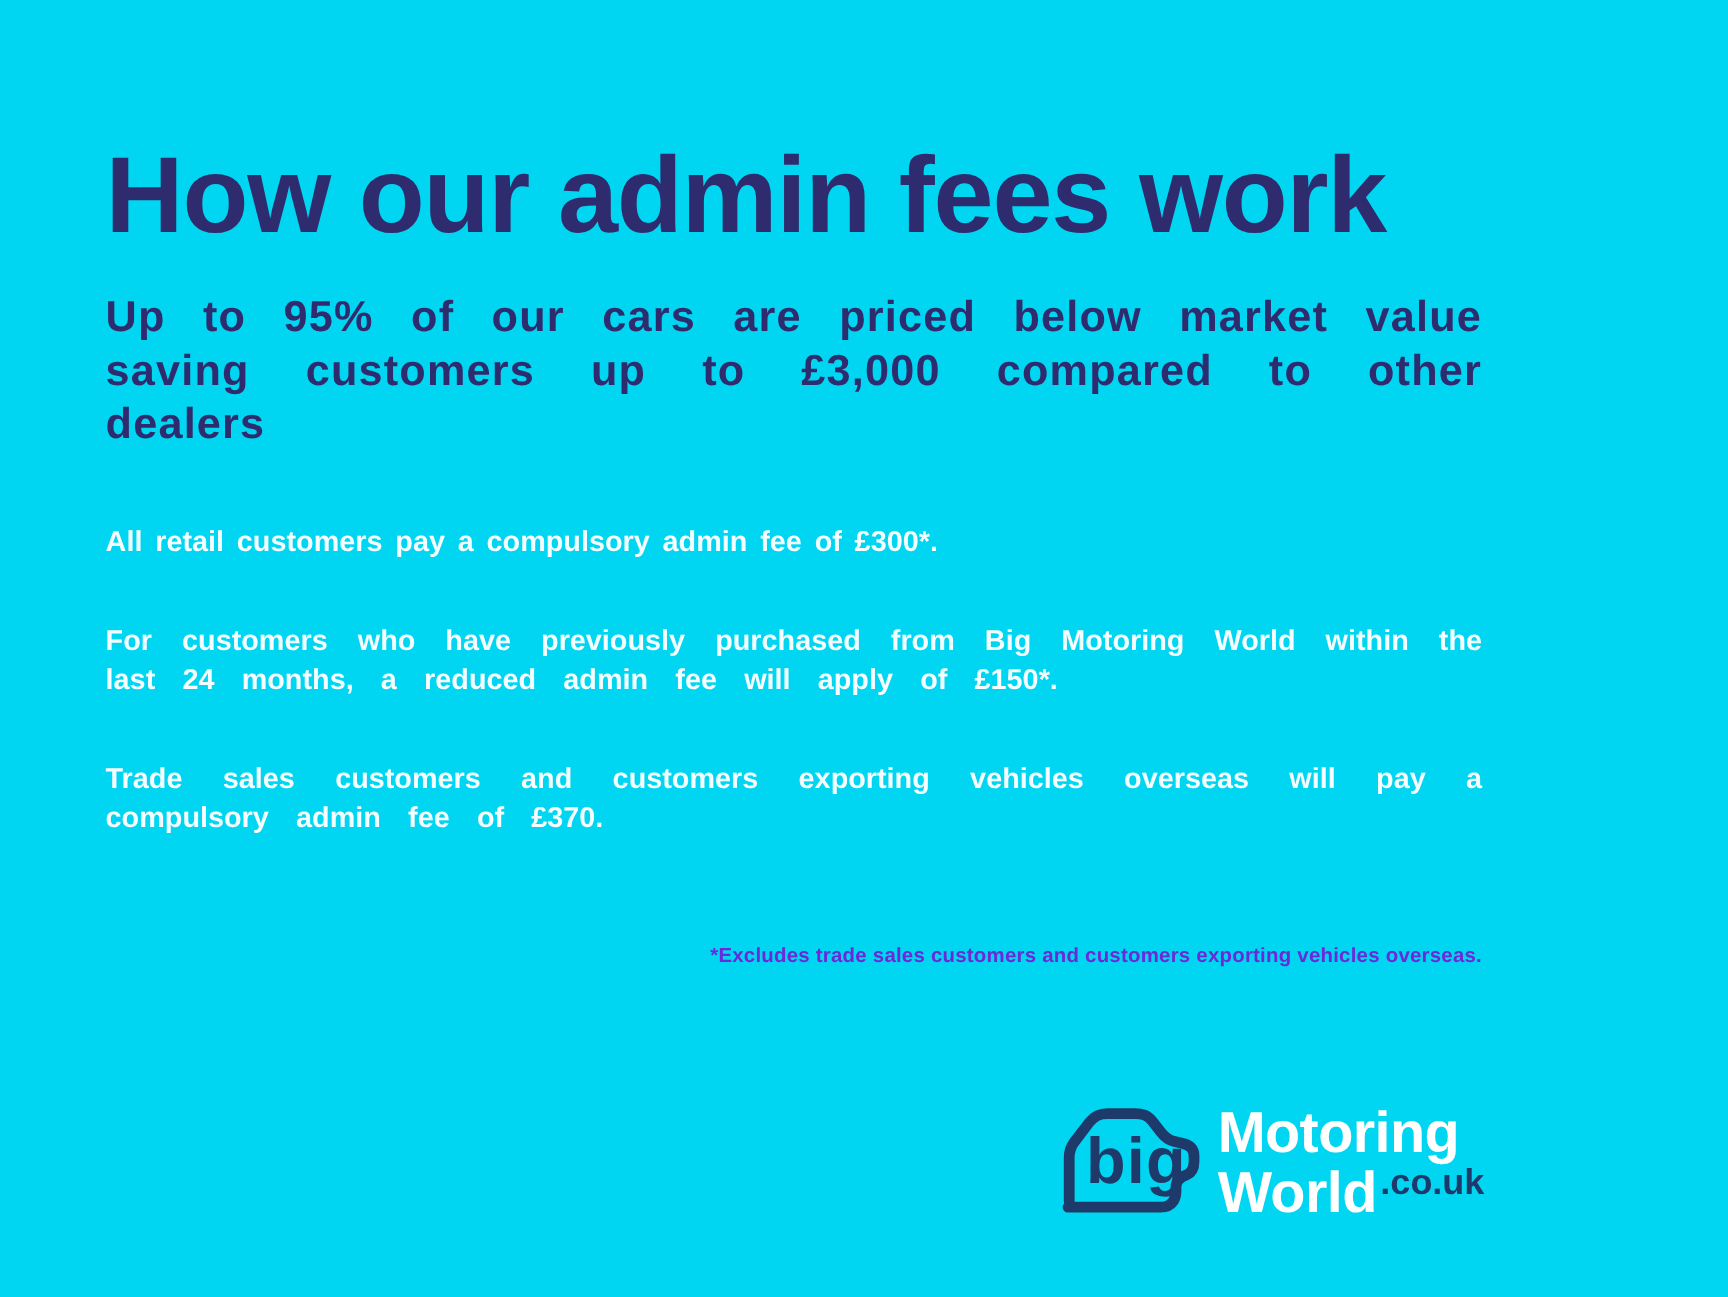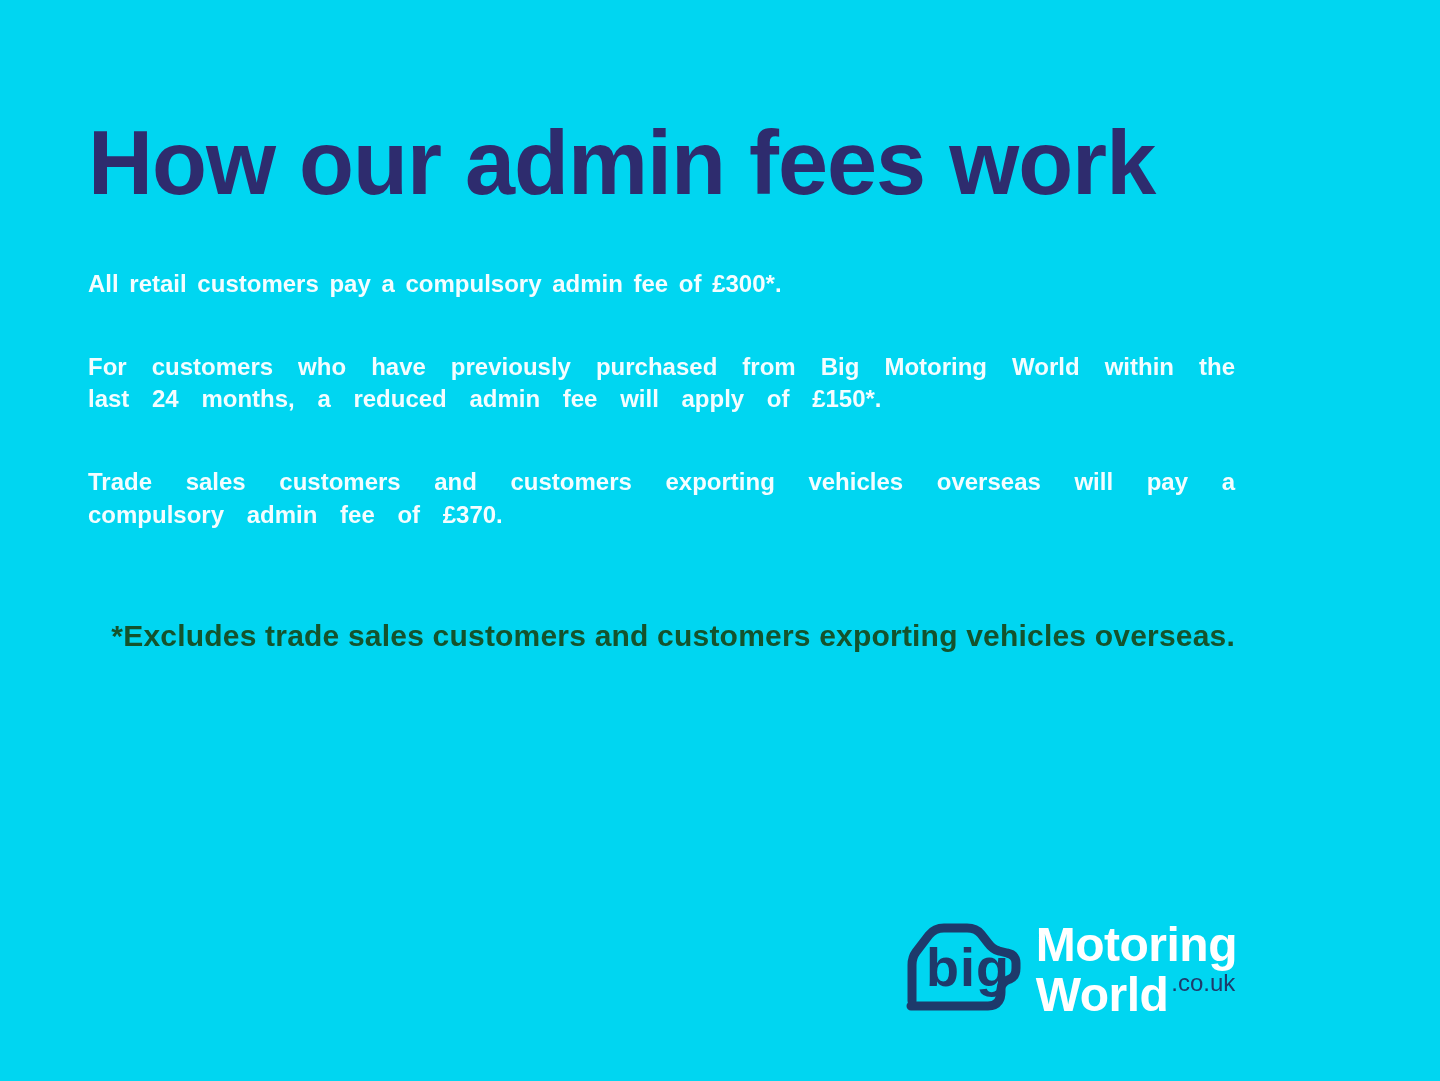--- a/index.html
+++ b/index.html
@@ -40,22 +40,22 @@
     font-size:24px;
     line-height:1.36;
     font-weight:700;
     margin:0;
   }
   .para-1{margin-top:60px !important; word-spacing:4px;}
   .para-2{margin-top:50px !important; text-align:justify; word-spacing:16px;}
   .para-3{margin-top:50px !important; text-align:justify; word-spacing:16px;}
   .footnote{
     margin-top:88px;
-    color:#14532d;
-    font-size:30px;
+    color:#6d28d9;
+    font-size:17px;
     font-weight:700;
     text-align:right;
     letter-spacing:0.2px;
   }
   .brand{
     position:absolute;
     right:78px;
     bottom:62px;
     display:flex;
     align-items:flex-start;
@@ -81,32 +81,33 @@
     margin-top:2px;
   }
   .brand-line2{
     color:#ffffff;
     font-size:48px;
     font-weight:800;
     letter-spacing:-0.5px;
   }
   .brand-suffix{
     color:#1e3a6b;
-    font-size:24px;
-    font-weight:400;
+    font-size:30px;
+    font-weight:700;
     margin-left:3px;
   }
 </style>
 </head>
 <body>
 
 <div class="poster">
 
   <h1 class="headline">How our admin fees work</h1>
 
+  <p class="subheadline">Up to 95% of our cars are priced below market value saving customers up to £3,000 compared to other dealers</p>
 
   <div class="body-copy">
     <p class="para-1">All retail customers pay a compulsory admin fee of £300*.</p>
     <p class="para-2">For customers who have previously purchased from Big Motoring World within the last 24 months, a reduced admin fee will apply of £150*.</p>
     <p class="para-3">Trade sales customers and customers exporting vehicles overseas will pay a compulsory admin fee of £370.</p>
   </div>
 
   <p class="footnote">*Excludes trade sales customers and customers exporting vehicles overseas.</p>
 
   <div class="brand">

